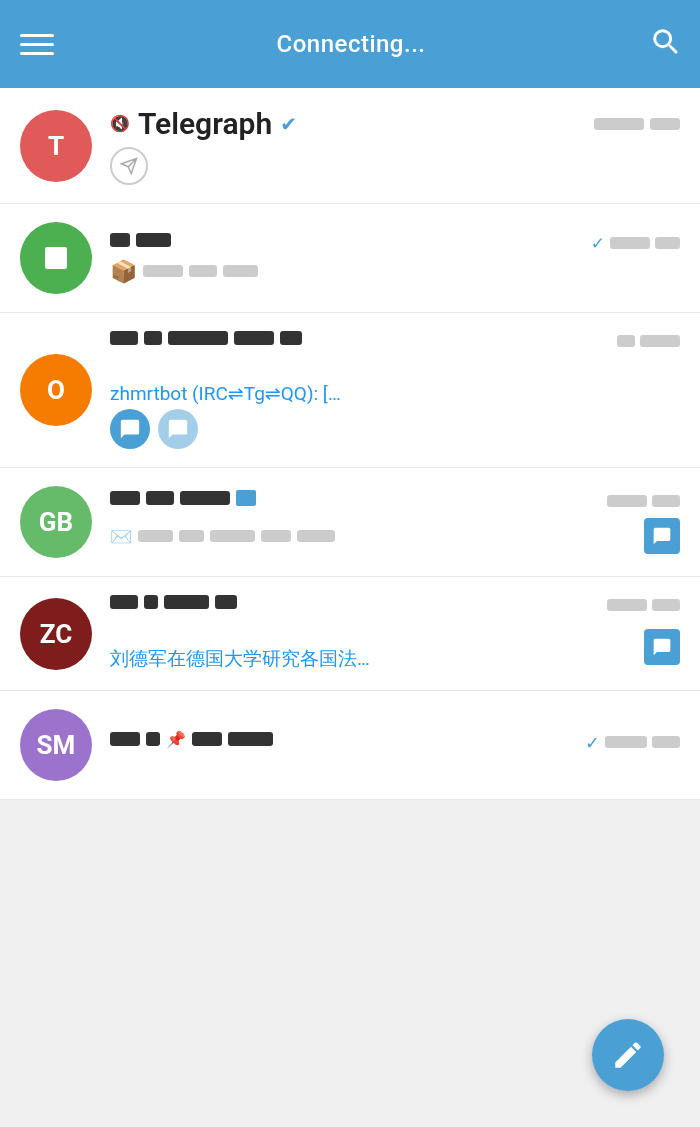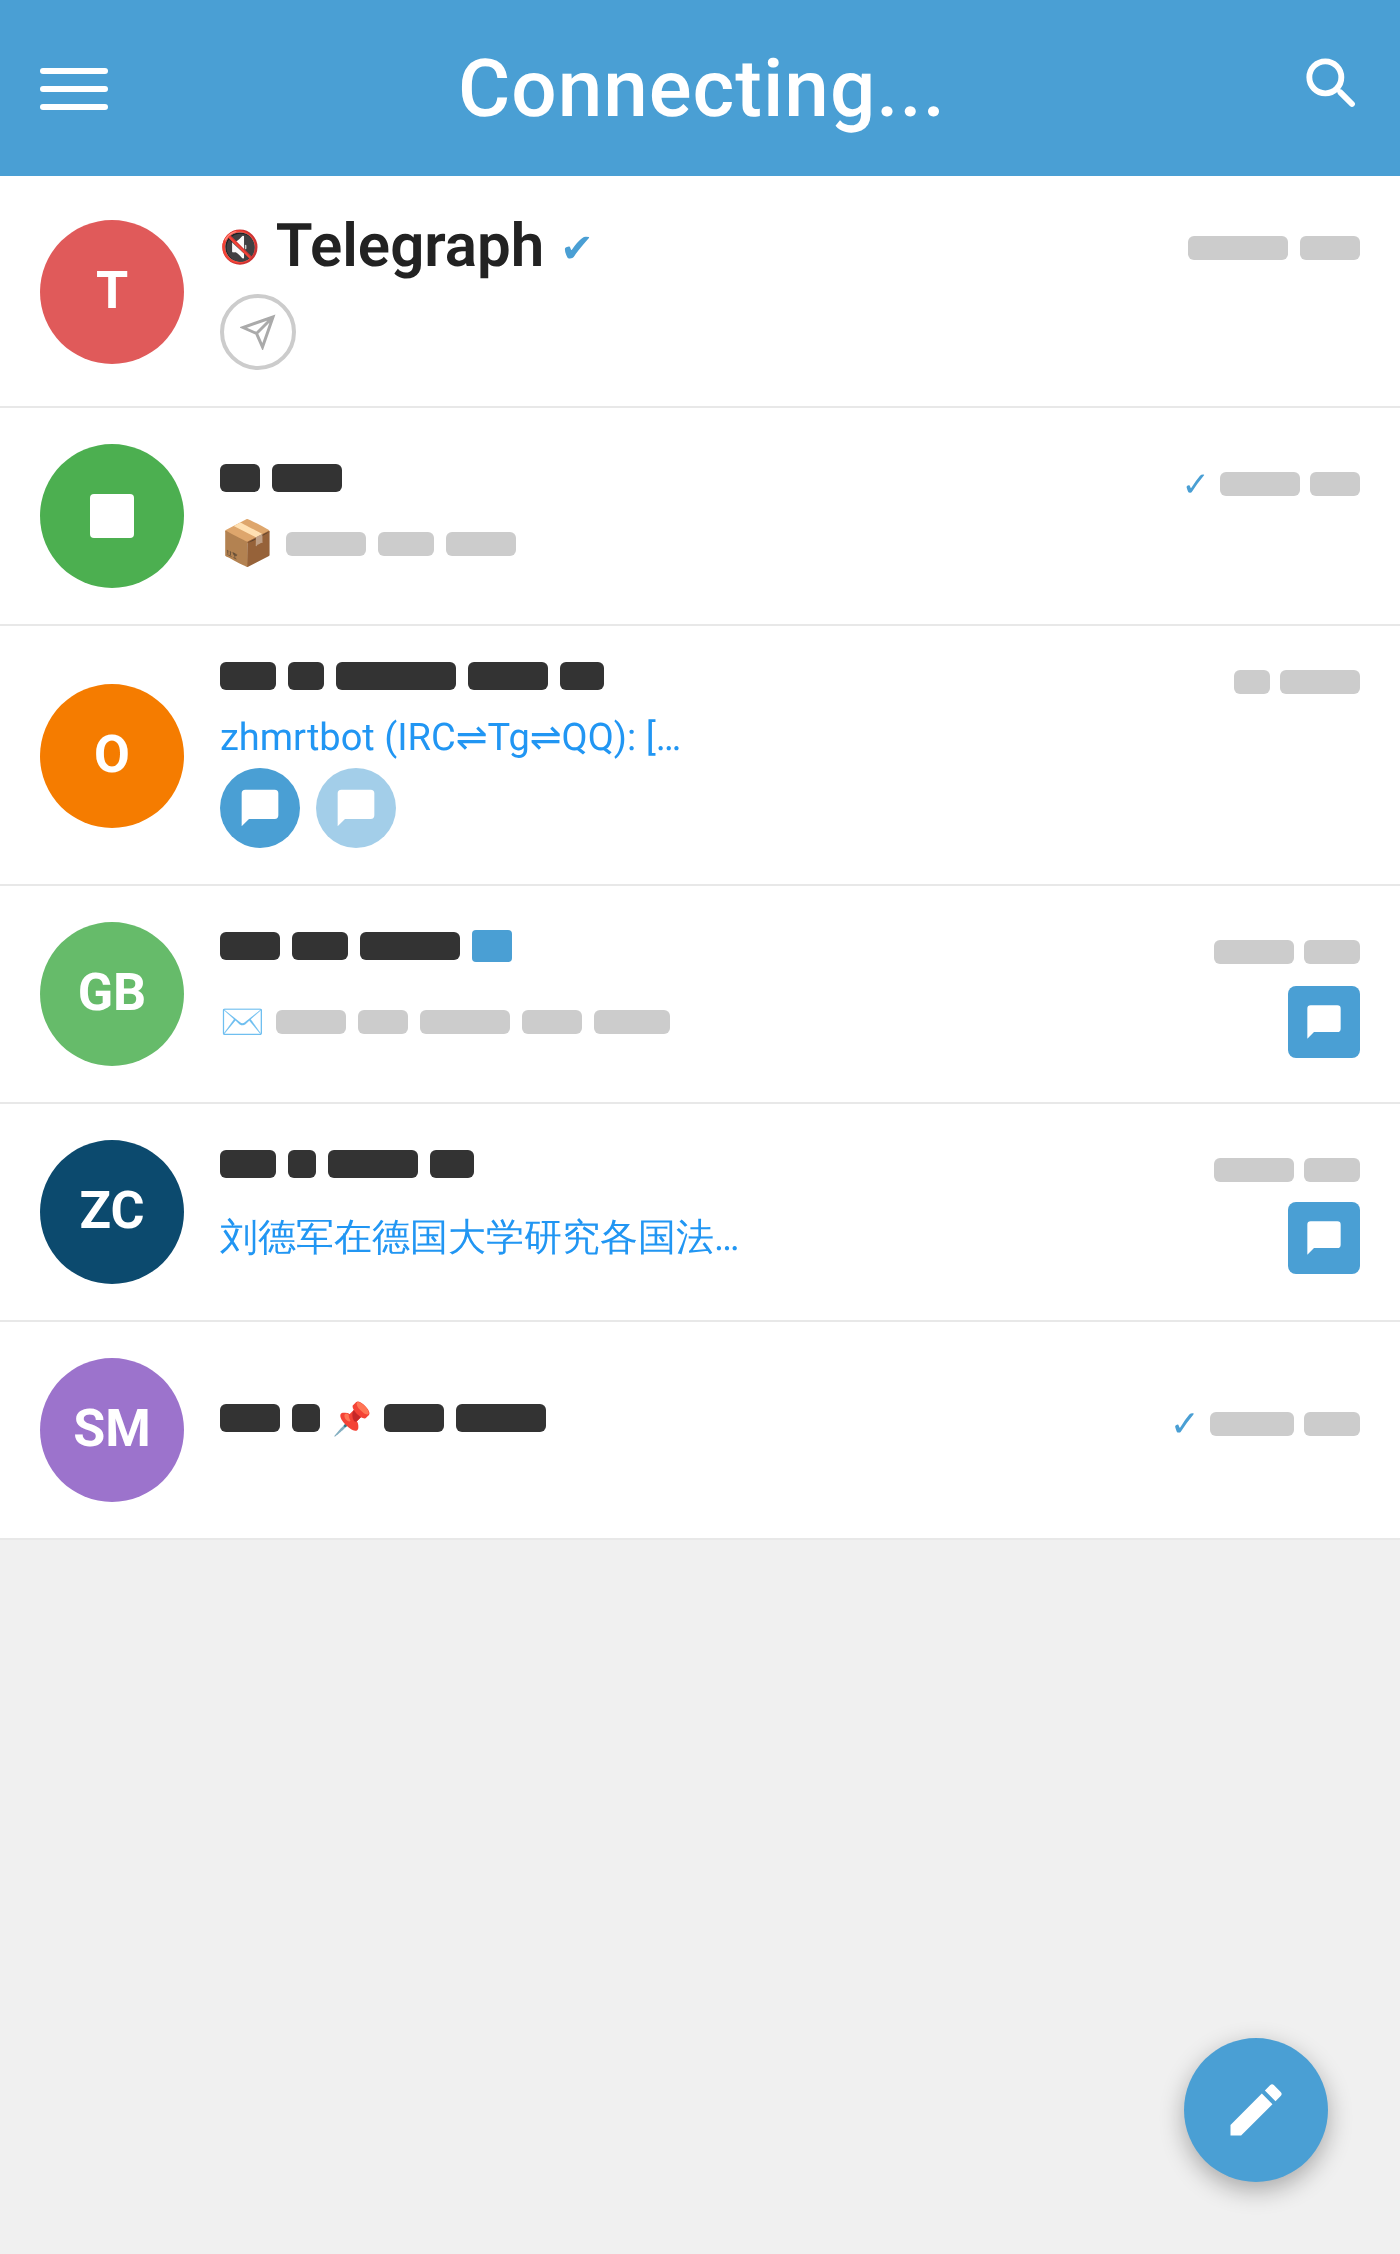--- a/index.html
+++ b/index.html
@@ -15,21 +15,21 @@
     .topbar {
       background: #4a9fd4;
       height: 88px;
       display: flex;
       align-items: center;
       padding: 0 20px;
       justify-content: space-between;
     }
     .topbar-title {
       color: #fff;
-      font-size: 40px;
+      font-size: 24px;
       font-weight: 500;
       letter-spacing: 0.5px;
     }
     .topbar-icon {
       color: #fff;
       font-size: 32px;
       cursor: pointer;
     }
     .hamburger {
       display: flex;
@@ -73,21 +73,21 @@
       flex-shrink: 0;
       margin-right: 18px;
       position: relative;
       overflow: hidden;
     }
     .avatar-t { background: #e05a5a; }
     .avatar-green { background: #4caf50; }
     .avatar-orange { background: #f57c00; }
     .avatar-blue { background: #2196f3; }
     .avatar-gb { background: #66bb6a; }
-    .avatar-zc { background: #0c4a6e; }
+    .avatar-zc { background: #7f1d1d; }
     .avatar-sm { background: #9c73cc; }
 
     .chat-content {
       flex: 1;
       min-width: 0;
     }
     .chat-header {
       display: flex;
       align-items: center;
       justify-content: space-between;
@@ -113,21 +113,21 @@
       font-size: 20px;
       flex-shrink: 0;
     }
     .chat-preview {
       font-size: 19px;
       color: #888;
       white-space: nowrap;
       overflow: hidden;
       text-overflow: ellipsis;
     }
-    .chat-preview.blue { color: #2196f3; }
+    .chat-preview.blue { color: #2196f3; margin-top: 25px; }
 
     
     .share-icon {
       width: 38px;
       height: 38px;
       border-radius: 50%;
       border: 2px solid #ccc;
       display: flex;
       align-items: center;
       justify-content: center;

